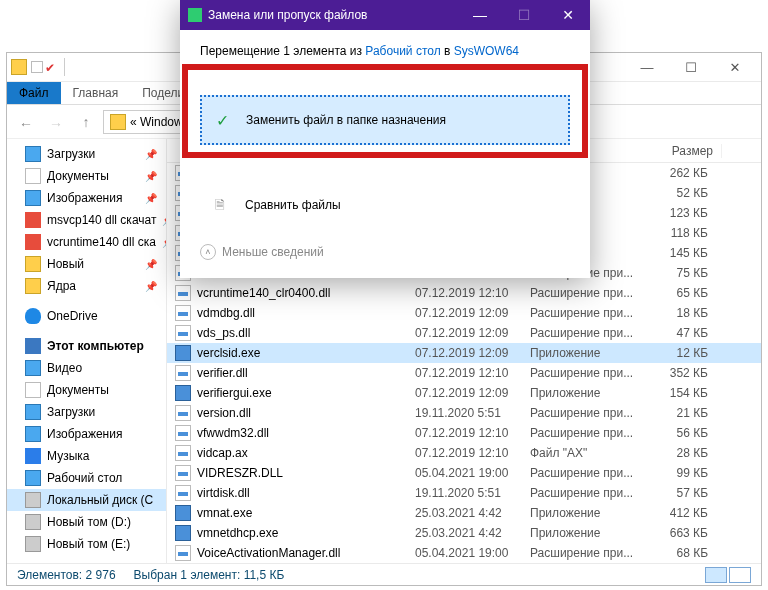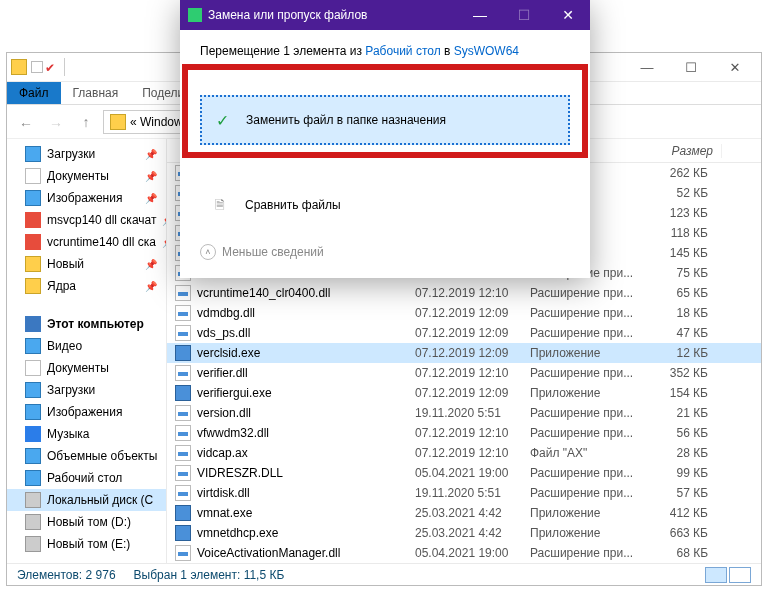--- a/index.html
+++ b/index.html
@@ -29,21 +29,21 @@
 .ico.folder{background:#ffcf4b;border:1px solid #caa428;}
 .ico.folder.blue{background:#4aa8ef;border:1px solid #2a78b5;}
 .ico.cloud{background:#1e88e5;border-radius:50% 50% 40% 40%;}
 .ico.pc{background:#3b78c1;}
 .ico.drive{background:#ccc;border:1px solid #999;}
 .ico.txt{background:#fff;border:1px solid #bbb;}
 .ico.note{background:#2b7de9;}
 .ico.acr{background:#e74c3c;}
 .list { flex:1; overflow:hidden; }
 .cols { display:flex; border-bottom:1px solid #eaeaea; color:#555; height:24px; align-items:center; }
-.cols .c { padding:0 8px; border-right:1px solid #f0f0f0;font-style:italic; }
+.cols .c { padding:0 8px; border-right:1px solid #f0f0f0; }
 .c.name{flex:0 0 240px;} .c.date{flex:0 0 115px;} .c.type{flex:0 0 130px;} .c.size{flex:0 0 70px;text-align:right;}
 .rows { max-height: 100%; overflow:hidden; }
 .row { display:flex; height:20px; align-items:center; }
 .row.selected{background:#cde8ff;}
 .row .ico{width:16px;height:16px;margin:0 6px 0 8px;}
 .row .nm{flex:0 0 210px; white-space:nowrap; overflow:hidden;}
 .row .dt{flex:0 0 115px; color:#555; padding:0 8px; white-space:nowrap;}
 .row .tp{flex:0 0 130px; color:#555; padding:0 8px; white-space:nowrap; overflow:hidden;}
 .row .sz{flex:0 0 70px; color:#555; text-align:right; padding-right:14px; white-space:nowrap;}
 .ico.dll{background:#fff;border:1px solid #bbb;position:relative;}
@@ -133,20 +133,24 @@
           <span class="ico folder"></span>
           <span>Новый</span>
           <span class="pin">📌</span>
         </div>
         <div class="item">
           <span class="ico folder"></span>
           <span>Ядра</span>
           <span class="pin">📌</span>
         </div>
         <div style="height: 8px;"></div>
+        <div class="item">
+          <span class="ico cloud"></span>
+          <span>OneDrive</span>
+        </div>
         <div style="height: 8px;"></div>
         <div class="item">
           <span class="ico pc"></span>
           <span style="font-weight: 600;">Этот компьютер</span>
         </div>
         <div class="item">
           <span class="ico folder blue"></span>
           <span>Видео</span>
         </div>
         <div class="item">
@@ -157,24 +161,20 @@
           <span class="ico folder blue"></span>
           <span>Загрузки</span>
         </div>
         <div class="item">
           <span class="ico folder blue"></span>
           <span>Изображения</span>
         </div>
         <div class="item">
           <span class="ico note"></span>
           <span>Музыка</span>
-        </div>
-        <div class="item">
-          <span class="ico folder blue"></span>
-          <span>Объемные объекты</span>
         </div>
         <div class="item">
           <span class="ico folder blue"></span>
           <span>Рабочий стол</span>
         </div>
         <div class="item selected">
           <span class="ico drive"></span>
           <span>Локальный диск (C</span>
         </div>
         <div class="item">

